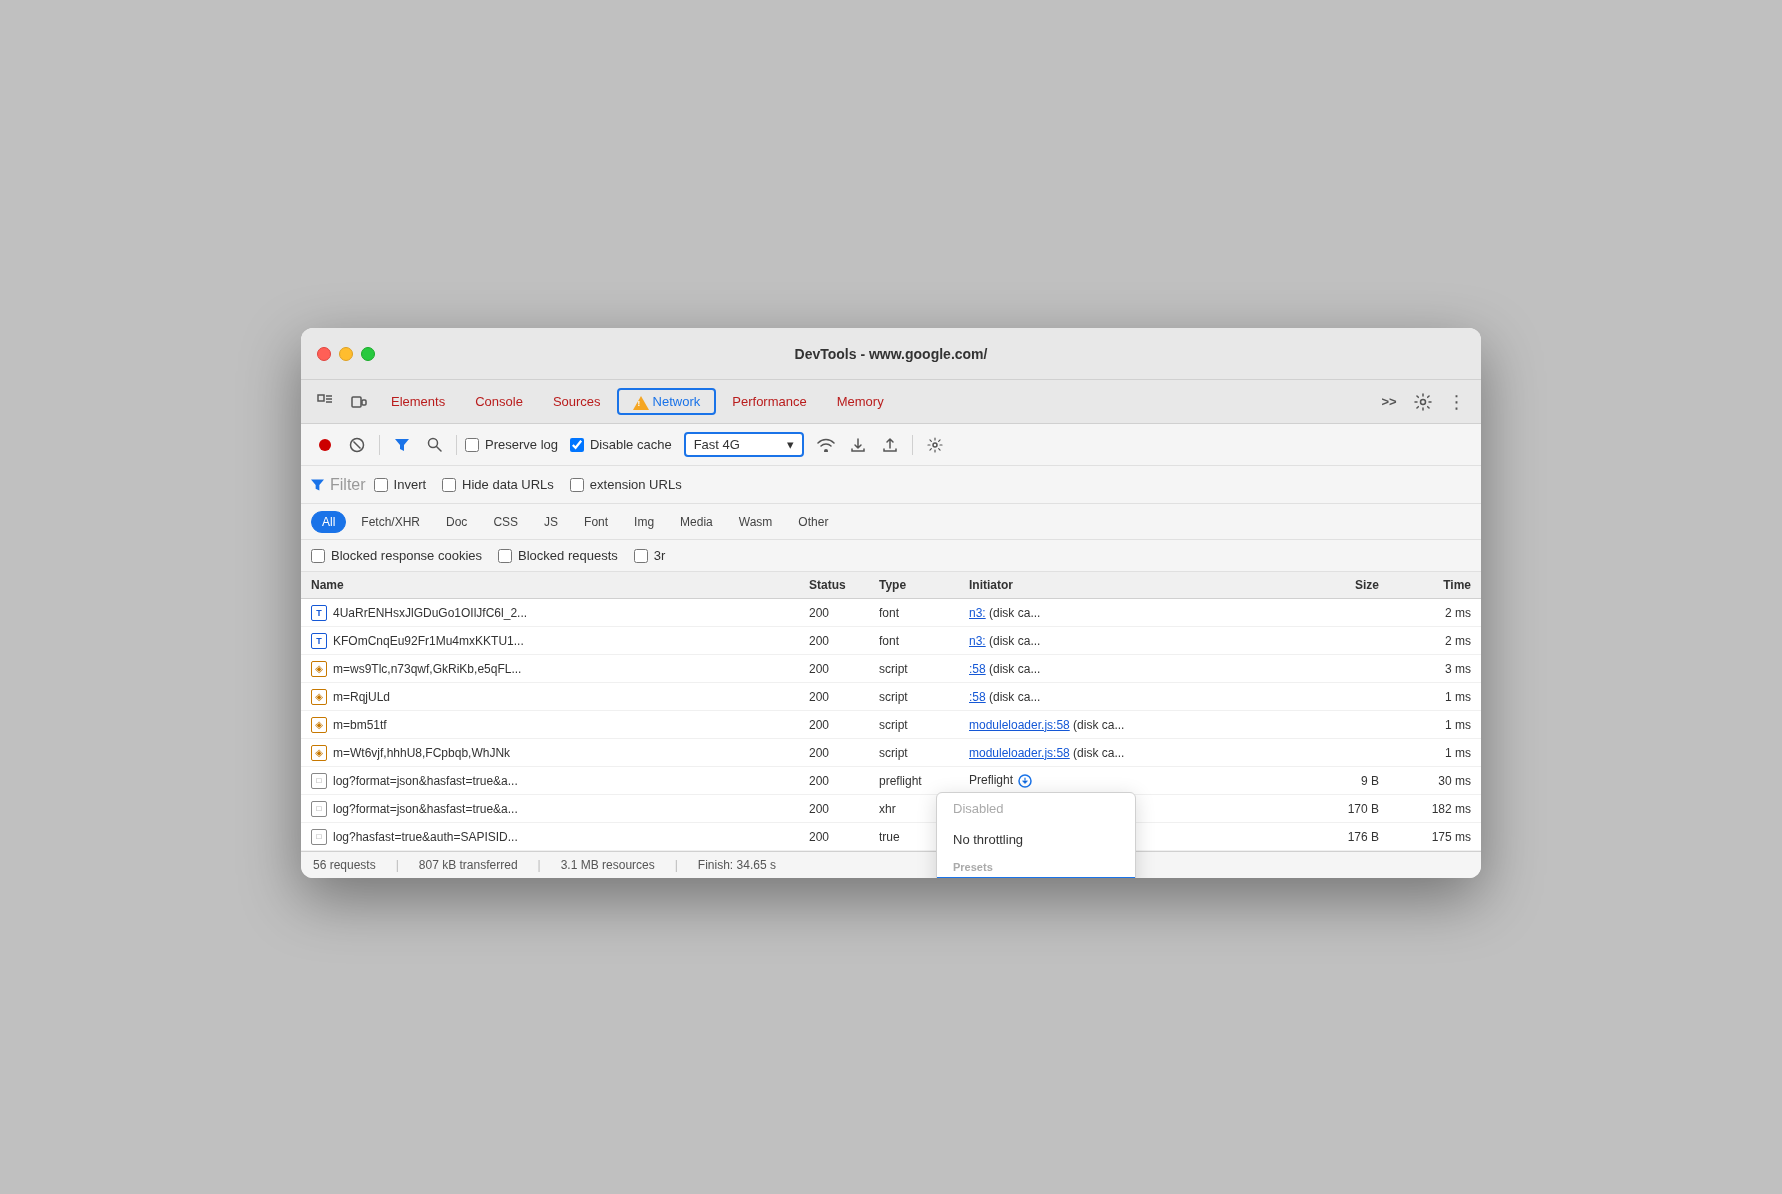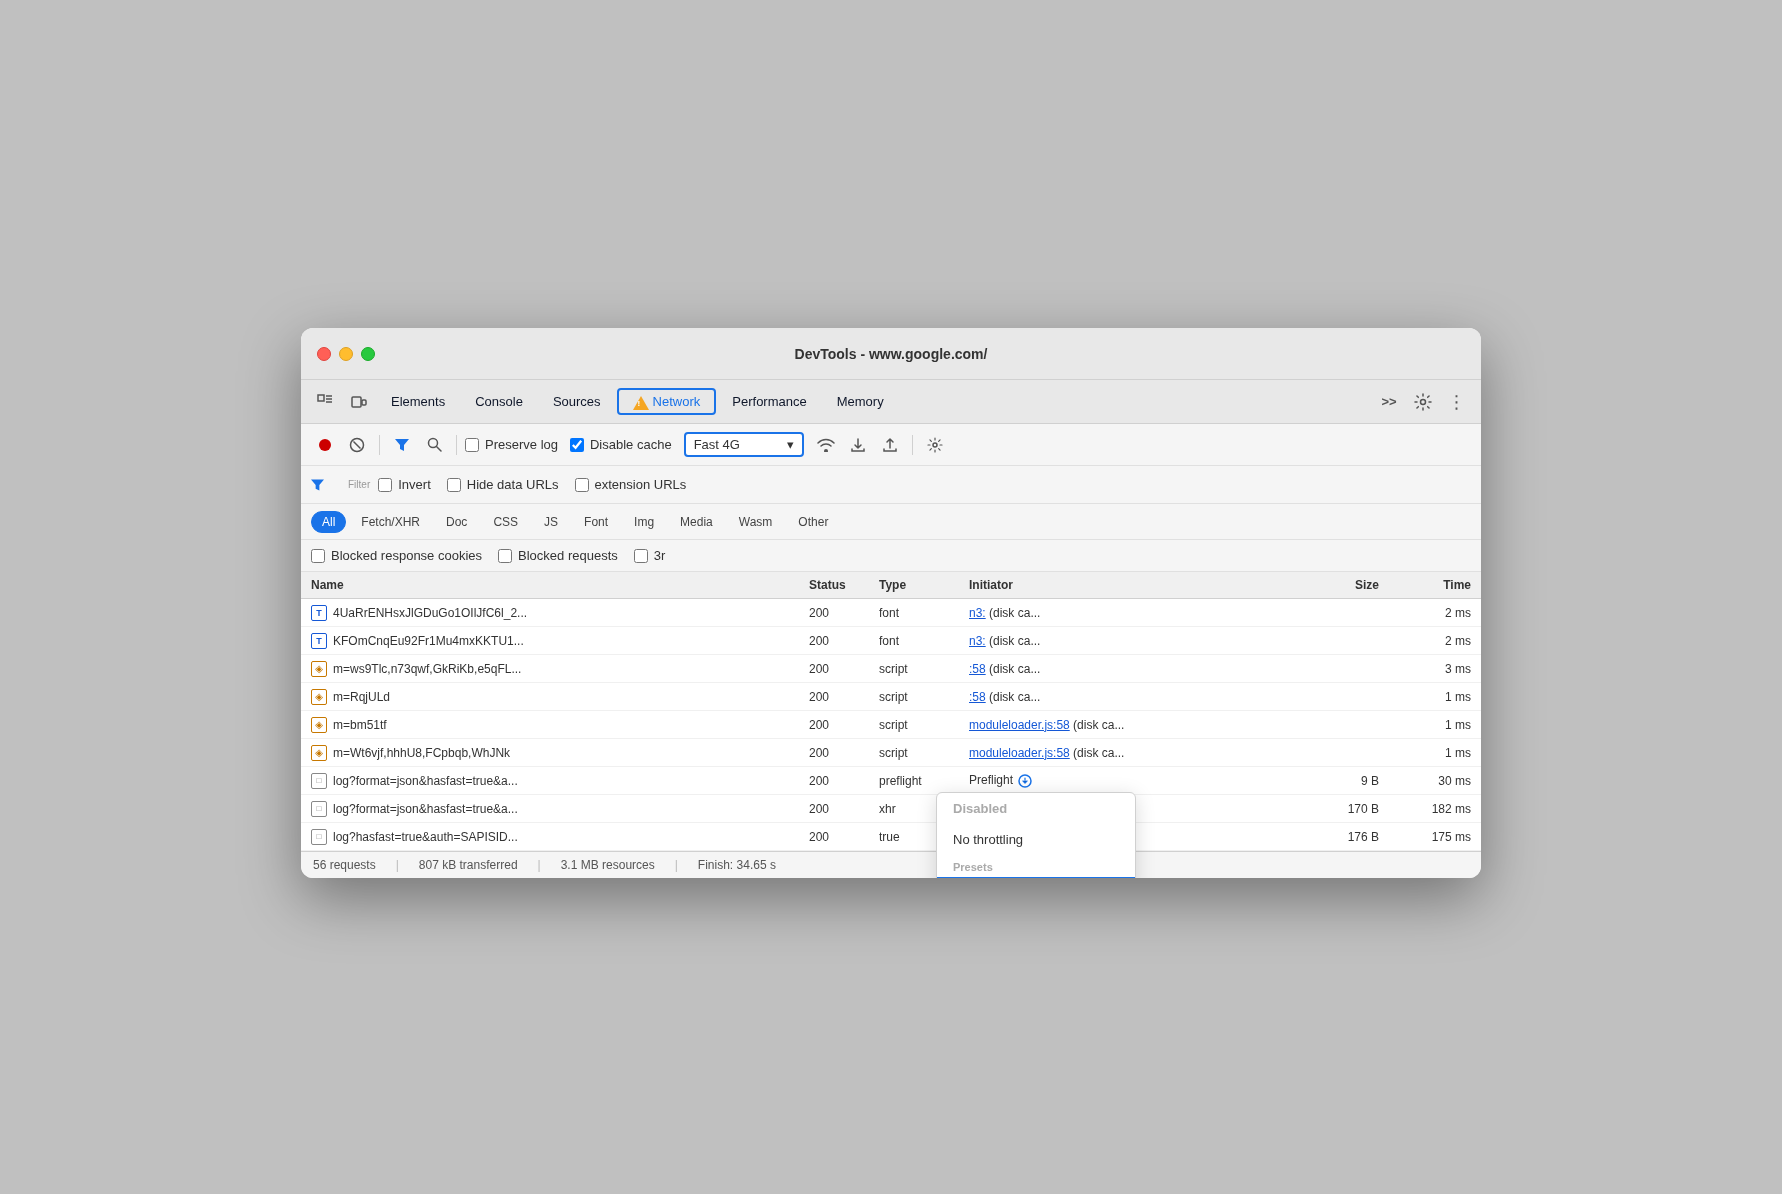--- a/index.html
+++ b/index.html
@@ -64,21 +64,21 @@
       align-items: center;
       justify-content: center;
       cursor: pointer;
       border-radius: 4px;
       color: #555;
       font-size: 16px;
     }
     .tab {
       padding: 6px 14px;
       font-size: 13px;
-      color: #0f172a;
+      color: #b91c1c;
       cursor: pointer;
       border-radius: 4px;
       white-space: nowrap;
     }
     .tab.active {
       color: #1a73e8;
       font-weight: 500;
       border: 2px solid #1a73e8;
       border-radius: 4px;
       padding: 4px 14px;
@@ -151,22 +151,22 @@
       display: flex;
       align-items: center;
       padding: 5px 10px;
       gap: 8px;
       border-bottom: 1px solid #e0e0e0;
       height: 38px;
     }
     .filter-input {
       display: flex;
       align-items: center;
-      gap: 24px;
-      font-size: 10px;
+      gap: 6px;
+      font-size: 16px;
       color: #555;
       text-align: right;
     }
     .filter-checkbox-group {
       display: flex;
       align-items: center;
       gap: 16px;
       font-size: 13px;
     }
     .type-filters {
@@ -280,21 +280,21 @@
     }
     .dropdown-item {
       padding: 8px 16px;
       font-size: 13px;
       cursor: pointer;
       display: flex;
       align-items: center;
       gap: 8px;
       color: #333;
     }
-    .dropdown-item.disabled { color: #aaa; cursor: default; font-weight: bold; }
+    .dropdown-item.disabled { color: #aaa; cursor: default; }
     .dropdown-item.selected {
       background: #1a73e8;
       color: white;
     }
     .dropdown-section-label {
       padding: 6px 16px 4px;
       font-size: 11px;
       color: #aaa;
       font-weight: 600;
       text-transform: none;

